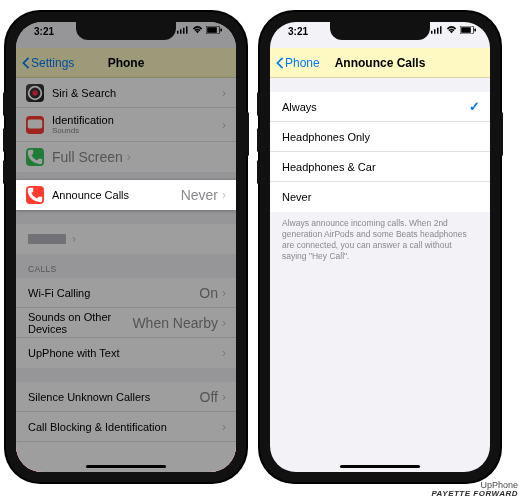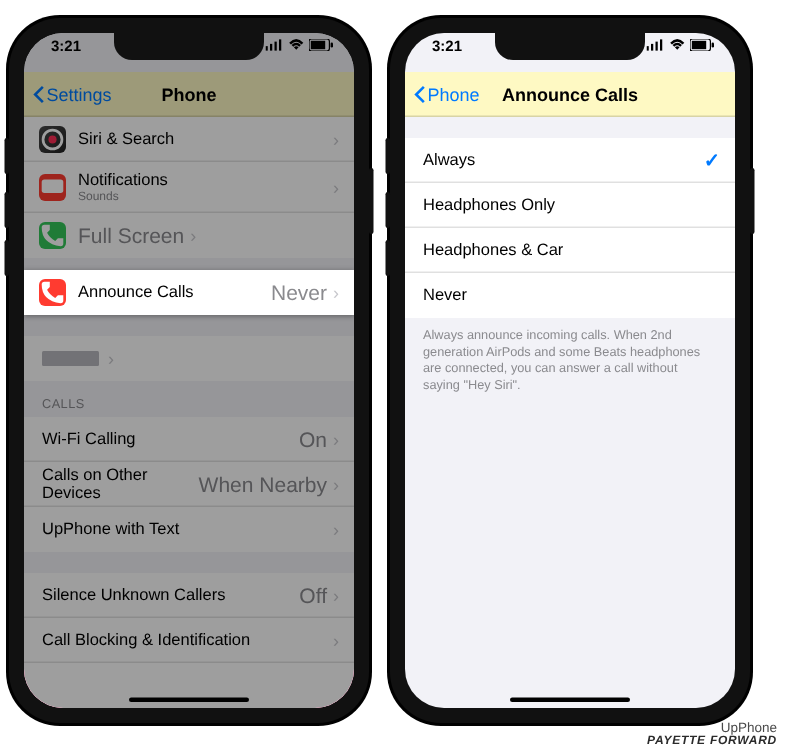--- a/index.html
+++ b/index.html
@@ -166,21 +166,21 @@
             <span class="label">Siri &amp; Search</span>
             <span class="chev">›</span>
           </div>
           <div class="row" style="height:34px">
             <span class="icon ic-notif">
               <svg class="ic" viewBox="0 0 10 10">
                   <rect x="1" y="2" width="8" height="5" rx="1" fill="#fff"></rect>
                 </svg>
             </span>
             <span class="label">
-              <div>Notifications</div>
+              <div>Identification</div>
               <div style="font-size:8px;color:#8a8a8e">Sounds</div>
             </span>
             <span class="chev">›</span>
           </div>
           <div class="row">
             <span class="icon ic-incoming">
               <svg class="ic" viewBox="0 0 10 10">
                   <path d="M2 1 Q1 1 1 2 Q1 8 8 9 Q9 9 9 8 L9 6 L7 6 L6 7 Q4 6 3 4 L4 3 L4 1 Z" fill="#fff"></path>
                 </svg>
             </span>
@@ -214,21 +214,21 @@
         </div>
 
         <div class="section-header">CALLS</div>
         <div class="group">
           <div class="row simple">
             <span class="label">Wi-Fi Calling</span>
             <span class="value">On</span>
             <span class="chev">›</span>
           </div>
           <div class="row simple">
-            <span class="label">Calls on Other Devices</span>
+            <span class="label">Sounds on Other Devices</span>
             <span class="value">When Nearby</span>
             <span class="chev">›</span>
           </div>
           <div class="row simple">
             <span class="label">UpPhone with Text</span>
             <span class="chev">›</span>
           </div>
         </div>
 
         <div class="gap"></div>
@@ -298,21 +298,21 @@
           <div class="row simple">
             <span class="label">Headphones Only</span>
           </div>
           <div class="row simple">
             <span class="label">Headphones &amp; Car</span>
           </div>
           <div class="row simple">
             <span class="label">Never</span>
           </div>
         </div>
-        <div class="section-footer">Always announce incoming calls. When 2nd generation AirPods and some Beats headphones are connected, you can answer a call without saying "Hey Siri".</div>
+        <div class="section-footer">Always announce incoming calls. When 2nd generation AirPods and some Beats headphones are connected, you can answer a call without saying "Hey Call".</div>
       </div>
 
       <div class="homebar"></div>
     </div>
   </div>
 
 </div>
 
 <div class="watermark">
   <div>UpPhone</div>

